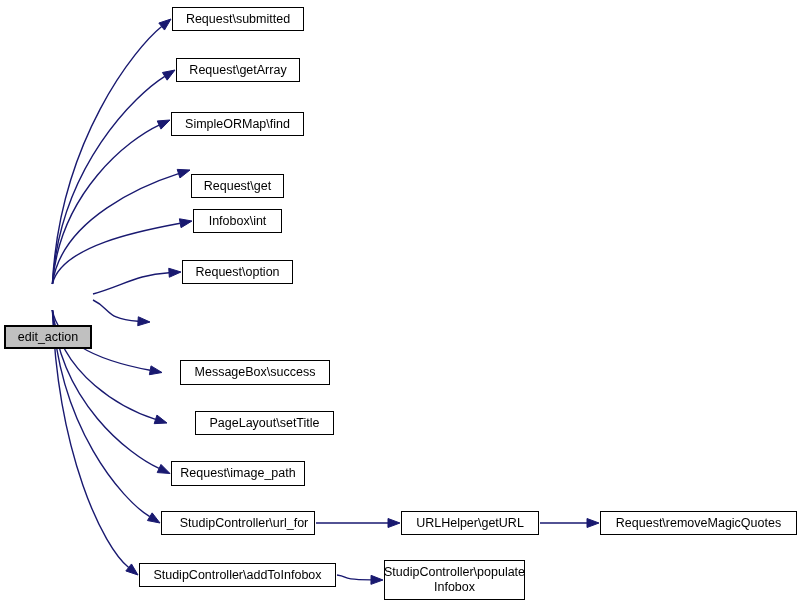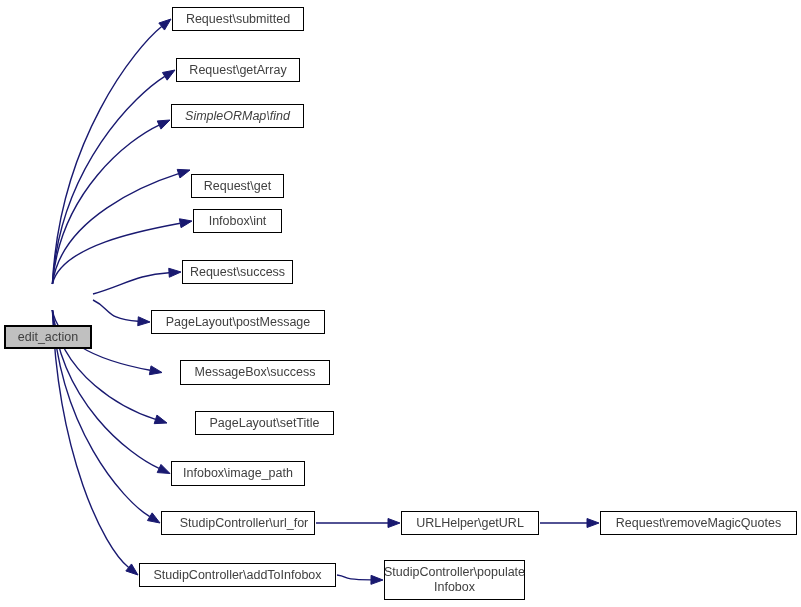--- a/index.html
+++ b/index.html
@@ -26,21 +26,21 @@
     position: absolute;
     box-sizing: border-box;
     background: #ffffff;
     border: 1px solid #000000;
     display: flex;
     flex-direction: column;
     align-items: center;
     justify-content: center;
     font-size: 12.5px;
     line-height: 15px;
-    color: #404040;
+    color: #000000;
     white-space: nowrap;
     text-align: center;
     cursor: pointer;
   }
   .node.highlight {
     background: #c0c0c0;
     border-width: 2px;
     cursor: default;
   }
   .node span {
@@ -85,43 +85,40 @@
     </svg>
     <div class="node highlight" style="left: 4px; top: 285px; width: 88px; height: 24px; margin-top: 40px;">
       <span>edit_action</span>
     </div>
     <div class="node" style="left: 172px; top: 7px; width: 132px; height: 24px;">
       <span>Request\submitted</span>
     </div>
     <div class="node" style="left: 176px; top: 58px; width: 124px; height: 24px;">
       <span>Request\getArray</span>
     </div>
-    <div class="node" style="left: 171px; top: 104px; width: 133px; height: 24px; font-style: italic;">
+    <div class="node" style="left: 171px; top: 112px; width: 133px; height: 24px;">
       <span>SimpleORMap\find</span>
     </div>
     <div class="node" style="left: 191px; top: 158px; width: 93px; height: 24px; margin-top: 16px;">
       <span>Request\get</span>
     </div>
     <div class="node" style="left: 193px; top: 209px; width: 89px; height: 24px;">
       <span>Infobox\int</span>
     </div>
     <div class="node" style="left: 182px; top: 260px; width: 111px; height: 24px;">
-      <span>Request\success</span>
-    </div>
-    <div class="node" style="left: 151px; top: 310px; width: 174px; height: 24px;">
-      <span>PageLayout\postMessage</span>
+      <span>Request\option</span>
     </div>
     <div class="node" style="left: 180px; top: 360px; width: 150px; height: 25px;">
       <span>MessageBox\success</span>
     </div>
     <div class="node" style="left: 168px; top: 411px; width: 139px; height: 24px; margin-left: 27px;">
       <span>PageLayout\setTitle</span>
     </div>
     <div class="node" style="left: 171px; top: 461px; width: 134px; height: 25px;">
-      <span>Infobox\image_path</span>
+      <span>Request\image_path</span>
     </div>
     <div class="node" style="left: 161px; top: 511px; width: 154px; height: 24px; padding-left: 12px;">
       <span>StudipController\url_for</span>
     </div>
     <div class="node" style="left: 139px; top: 563px; width: 197px; height: 24px;">
       <span>StudipController\addToInfobox</span>
     </div>
     <div class="node" style="left: 401px; top: 511px; width: 138px; height: 24px;">
       <span>URLHelper\getURL</span>
     </div>

